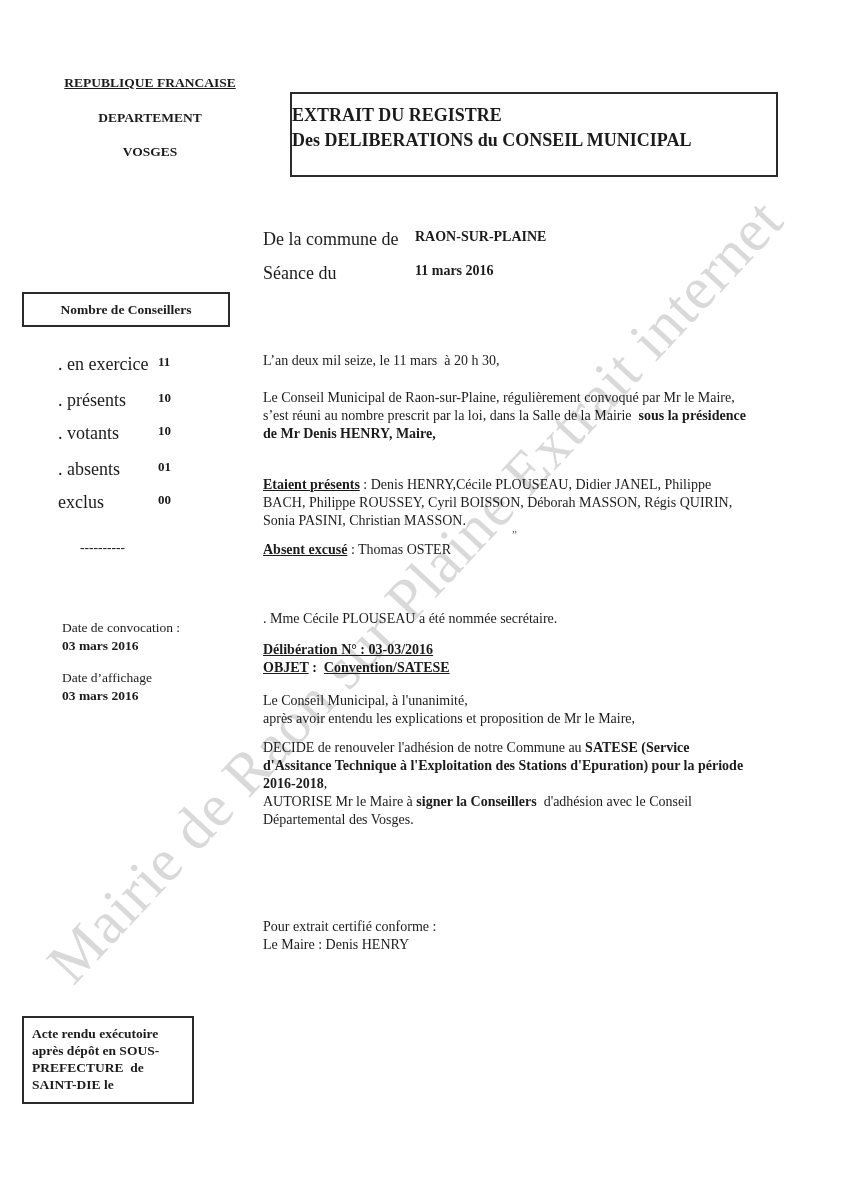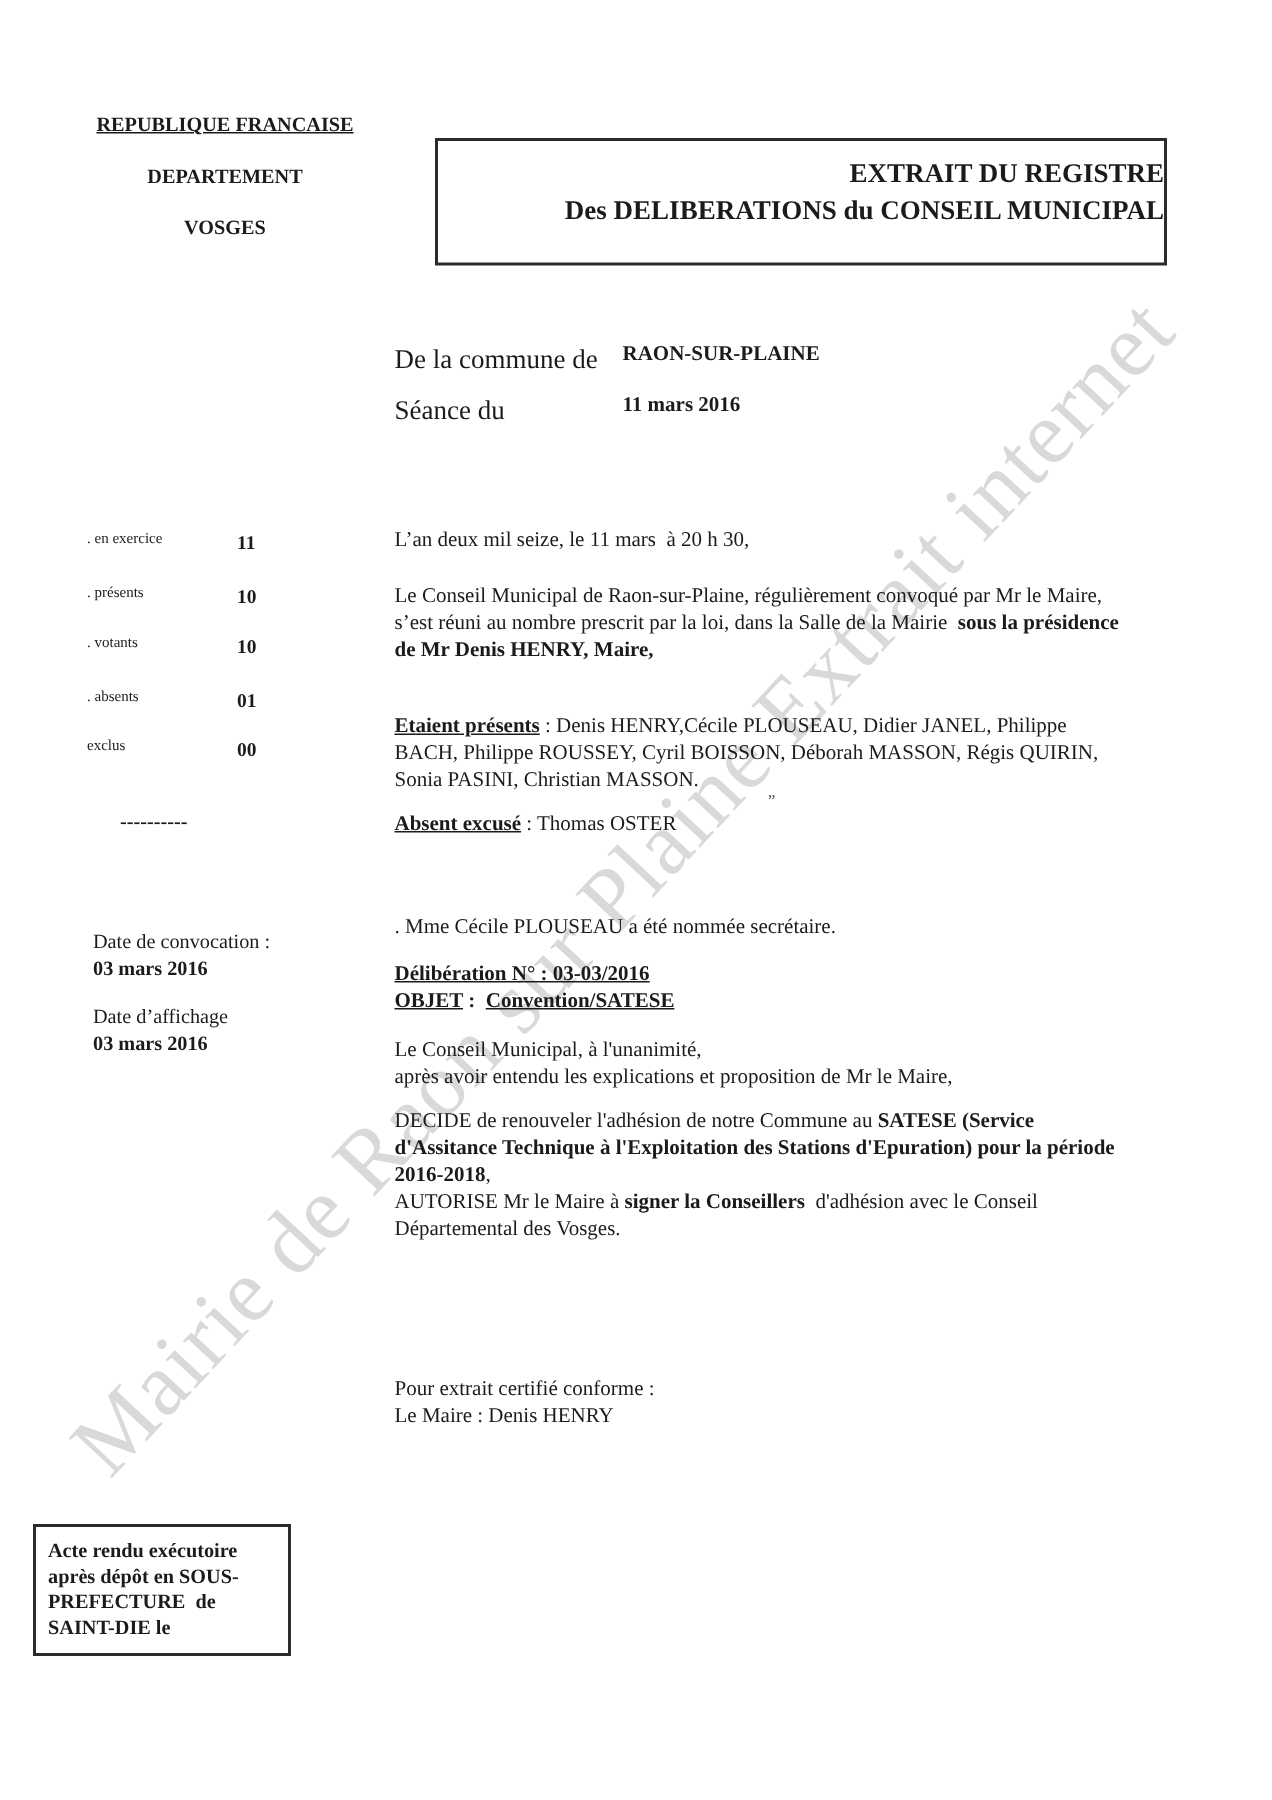--- a/index.html
+++ b/index.html
@@ -18,31 +18,31 @@
     color:#d9d9d9; white-space:nowrap;
     transform:rotate(-47deg); transform-origin:center center;
     user-select:none; z-index:0;
   }
   .content { position:absolute; inset:0; z-index:1; }
   .hdr-left { position:absolute; left:40px; top:75px; width:220px; text-align:center;
               font-size:13.5px; font-weight:700; }
   .hdr-line { position:absolute; left:0; width:220px; text-align:center; }
   .title-box {
     position:absolute; left:290px; top:92px; width:484px; height:72px;
-    border:2px solid #2b2b2b; text-align:right; font-size:18px; font-weight:700;
+    border:2px solid #2b2b2b; text-align:left; font-size:18px; font-weight:700;
     line-height:25px; padding-top:9px; box-sizing:content-box; background:transparent;
   }
   .meta-label { position:absolute; font-size:18px; }
   .meta-value { position:absolute; font-size:14px; font-weight:700; }
   .conseillers-box {
     position:absolute; left:22px; top:292px; width:204px; height:31px;
     border:2px solid #2b2b2b; text-align:center; line-height:31px;
     font-size:13.5px; font-weight:700;
   }
-  .counter-label { position:absolute; left:58px; font-size:10px; }
+  .counter-label { position:absolute; left:58px; font-size:18px; }
   .counter-value { position:absolute; left:158px; font-size:13px; font-weight:700; }
   .dates { font-size:13.5px;margin-top:46px; }
   .exec-box {
     position:absolute; left:22px; top:1016px; width:152px;
     border:2px solid #2b2b2b; padding:7px 8px 9px 8px;
     font-size:13.5px; font-weight:700; line-height:17px; white-space:pre-wrap;
   }
   .stray { position:absolute; font-size:11px; color:#4a4a4a; }
 </style>
 </head>
@@ -63,20 +63,21 @@
     <div class="title-box">
       <div>EXTRAIT DU REGISTRE</div>
       <div>Des DELIBERATIONS du CONSEIL MUNICIPAL</div>
     </div>
 
     <div class="meta-label" style="left:263px; top:229px;">De la commune de</div>
     <div class="meta-value" style="left:415px; top:229px;">RAON-SUR-PLAINE</div>
     <div class="meta-label" style="left:263px; top:263px;">Séance du</div>
     <div class="meta-value" style="left:415px; top:263px;">11 mars 2016</div>
 
+    <div class="conseillers-box">Nombre de Conseillers</div>
 
     <div class="counter-label" style="top:354px;">. en  exercice</div>
     <div class="counter-value" style="top:354px;">11</div>
 
     <div class="counter-label" style="top:390px;">. présents</div>
     <div class="counter-value" style="top:390px;">10</div>
 
     <div class="counter-label" style="top:423px;">. votants</div>
     <div class="counter-value" style="top:423px;">10</div>
 

